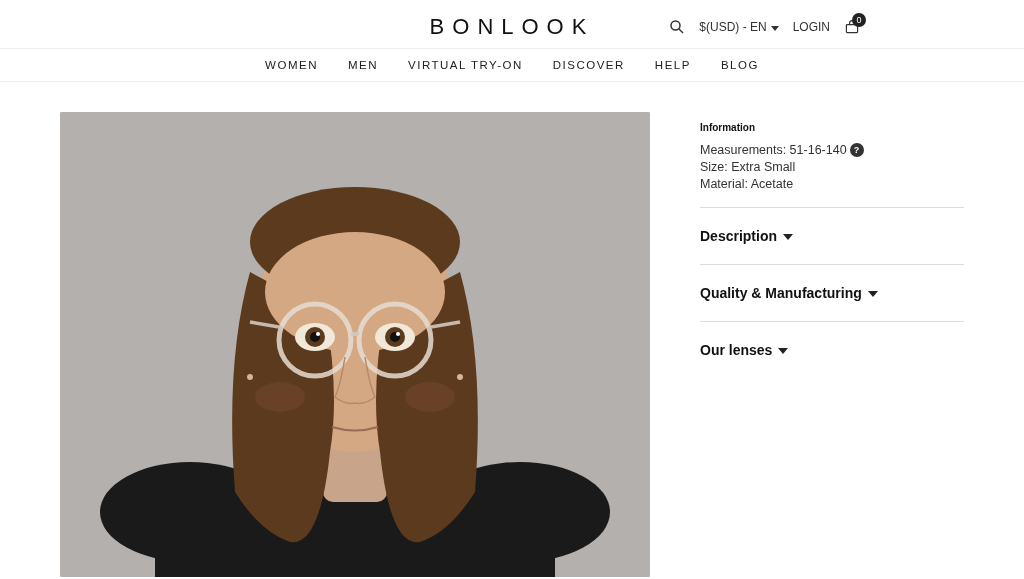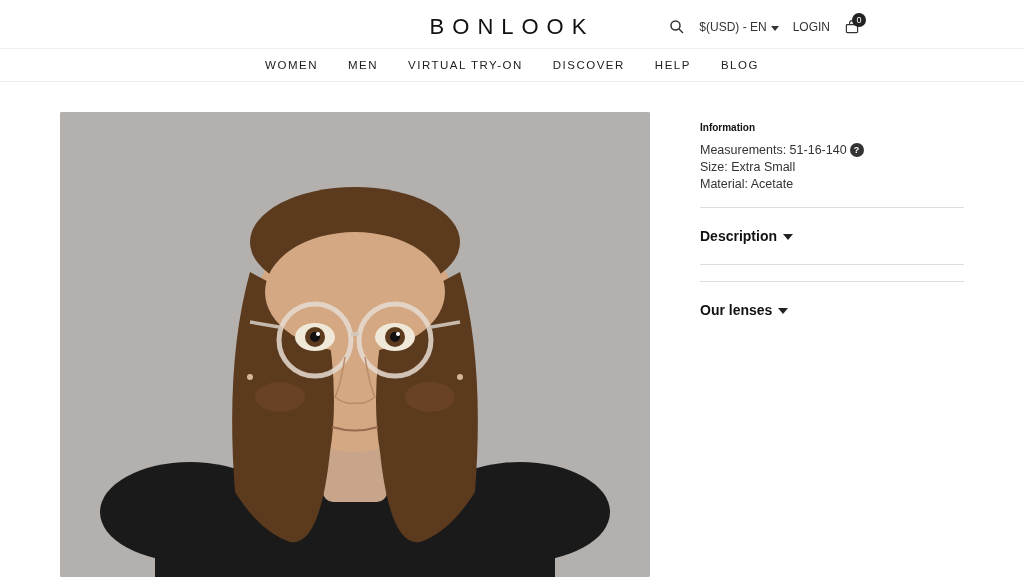--- a/index.html
+++ b/index.html
@@ -291,20 +291,24 @@
 
     <hr class="divider">
 
     <div class="accordion-row">
       <span class="accordion-label">Description</span>
       <span class="chevron-down"></span>
     </div>
 
     <hr class="divider">
 
+    <div class="accordion-row">
+      <span class="accordion-label">Quality &amp; Manufacturing</span>
+      <span class="chevron-down"></span>
+    </div>
 
     <hr class="divider">
 
     <div class="accordion-row">
       <span class="accordion-label">Our lenses</span>
       <span class="chevron-down"></span>
     </div>
 
   </div>
 

